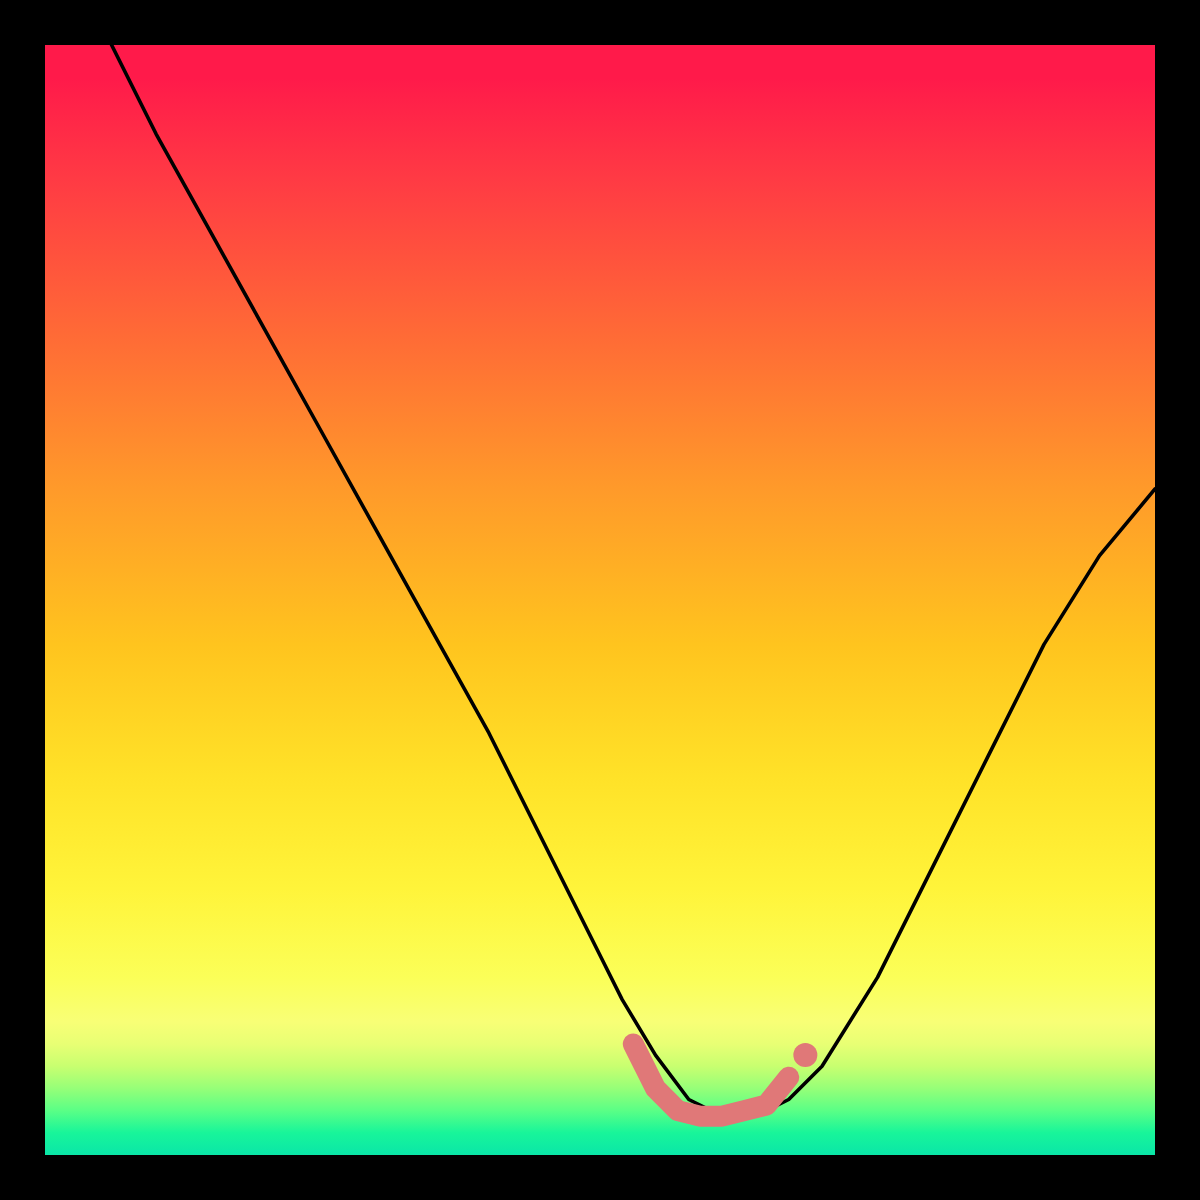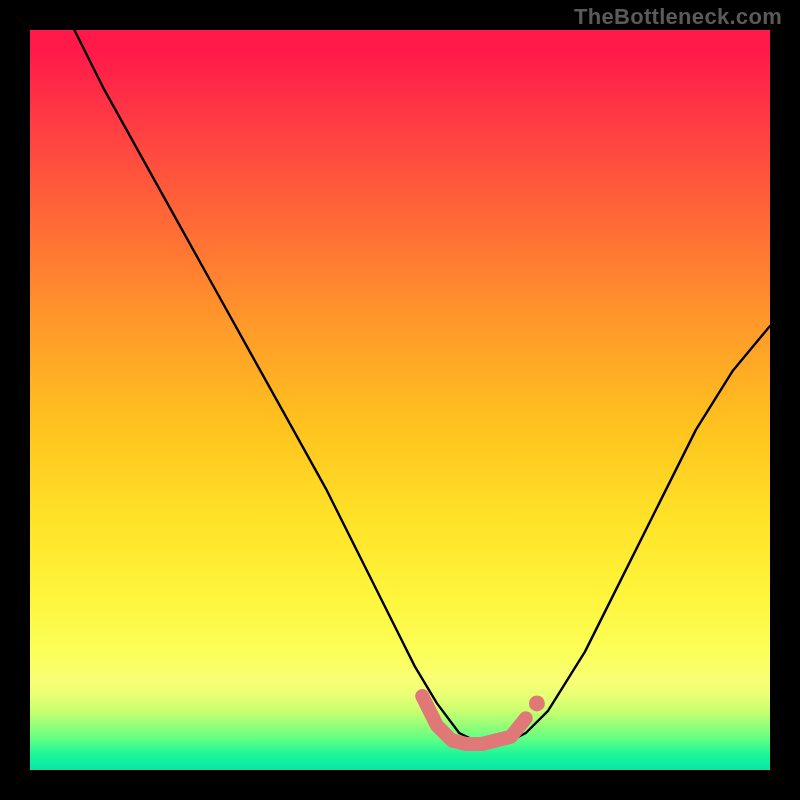--- a/index.html
+++ b/index.html
@@ -56,21 +56,20 @@
     position: absolute;
     inset: 0;
     width: 100%;
     height: 100%;
   }
 </style>
 </head>
 <body>
 
 <div class="frame">
-  <div class="watermark">TheBottleneck.com</div>
   <div class="plot">
     <div class="gradient"></div>
     <svg class="curve" viewBox="0 0 740 740" preserveAspectRatio="none">
       <path d="M44.4 0.0 L74.0 59.2 L111.0 125.8 L148.0 192.4 L185.0 259.0 L222.0 325.6 L259.0 392.2 L296.0 458.8 L333.0 532.8 L370.0 606.8 L384.8 636.4 L407.0 673.4 L429.2 703.0 L444.0 710.4 L466.2 710.4 L481.0 710.4 L495.8 703.0 L518.0 680.8 L555.0 621.6 L592.0 547.6 L629.0 473.6 L666.0 399.6 L703.0 340.4 L740.0 296.0" fill="none" stroke="#000000" stroke-width="2.4" stroke-linecap="round" stroke-linejoin="round"></path>
       <path d="M392.2 666.0 L407.0 695.6 L421.8 710.4 L436.6 714.1 L451.4 714.1 L466.2 710.4 L481.0 706.7 L495.8 688.2" fill="none" stroke="#e07878" stroke-width="14" stroke-linecap="round" stroke-linejoin="round"></path>
       <circle cx="506.9" cy="673.4" r="8" fill="#e07878"></circle>
     </svg>
   </div>
 </div>
 

